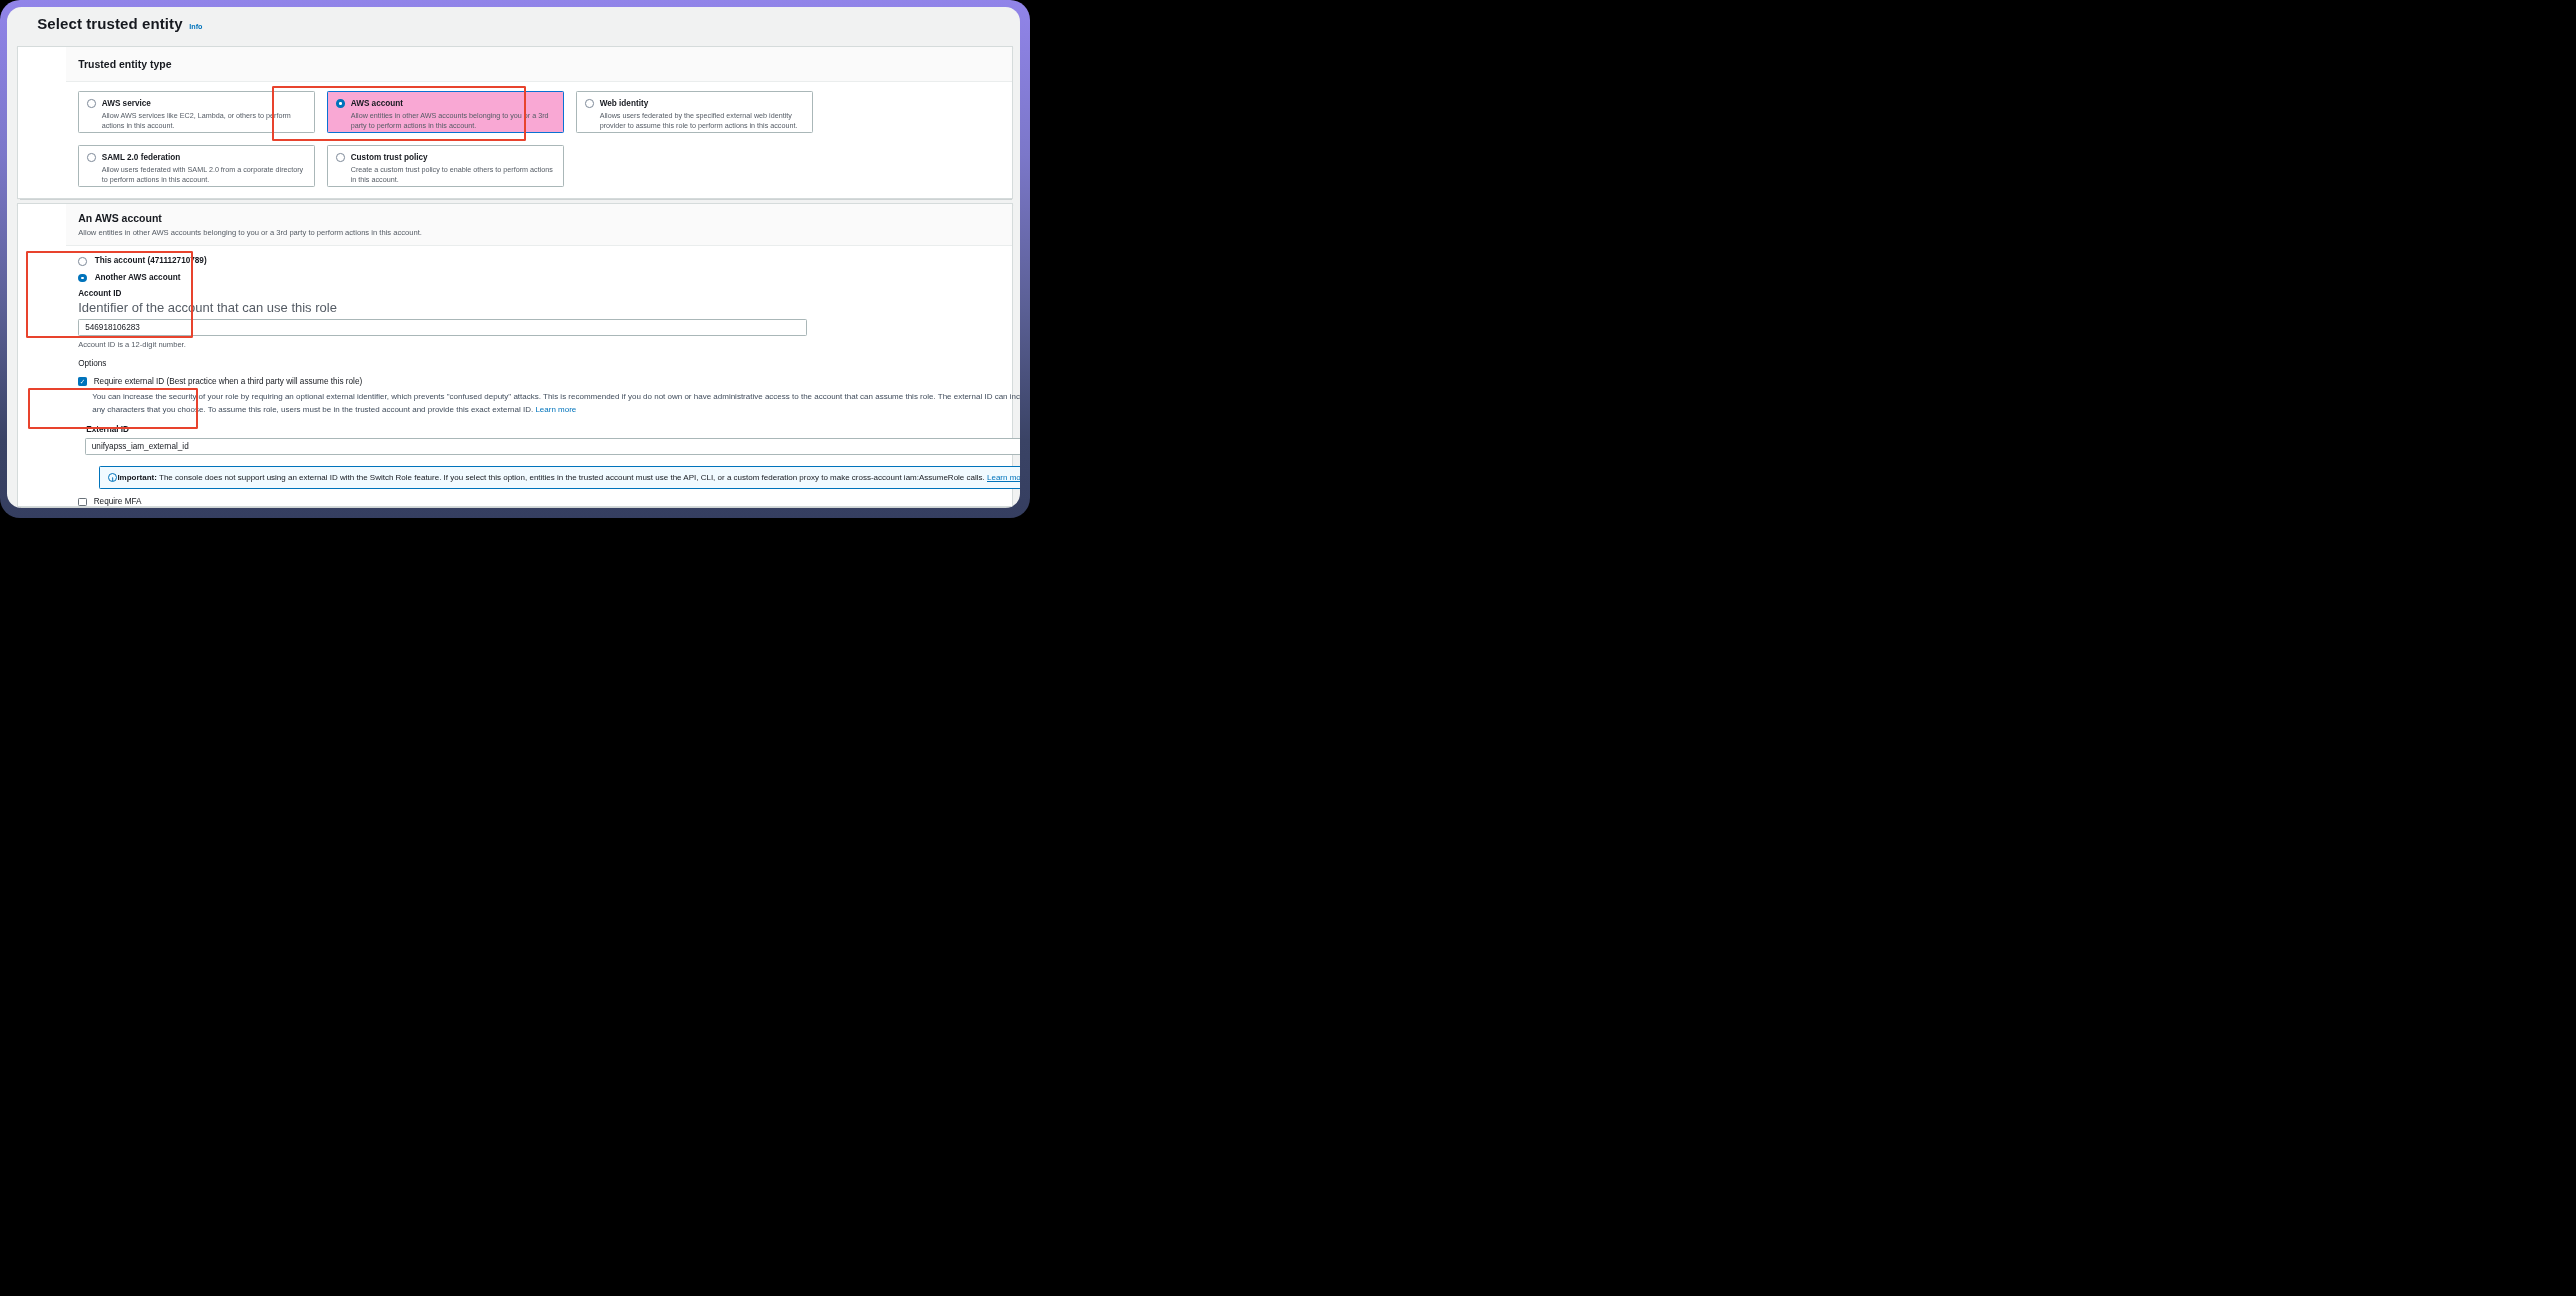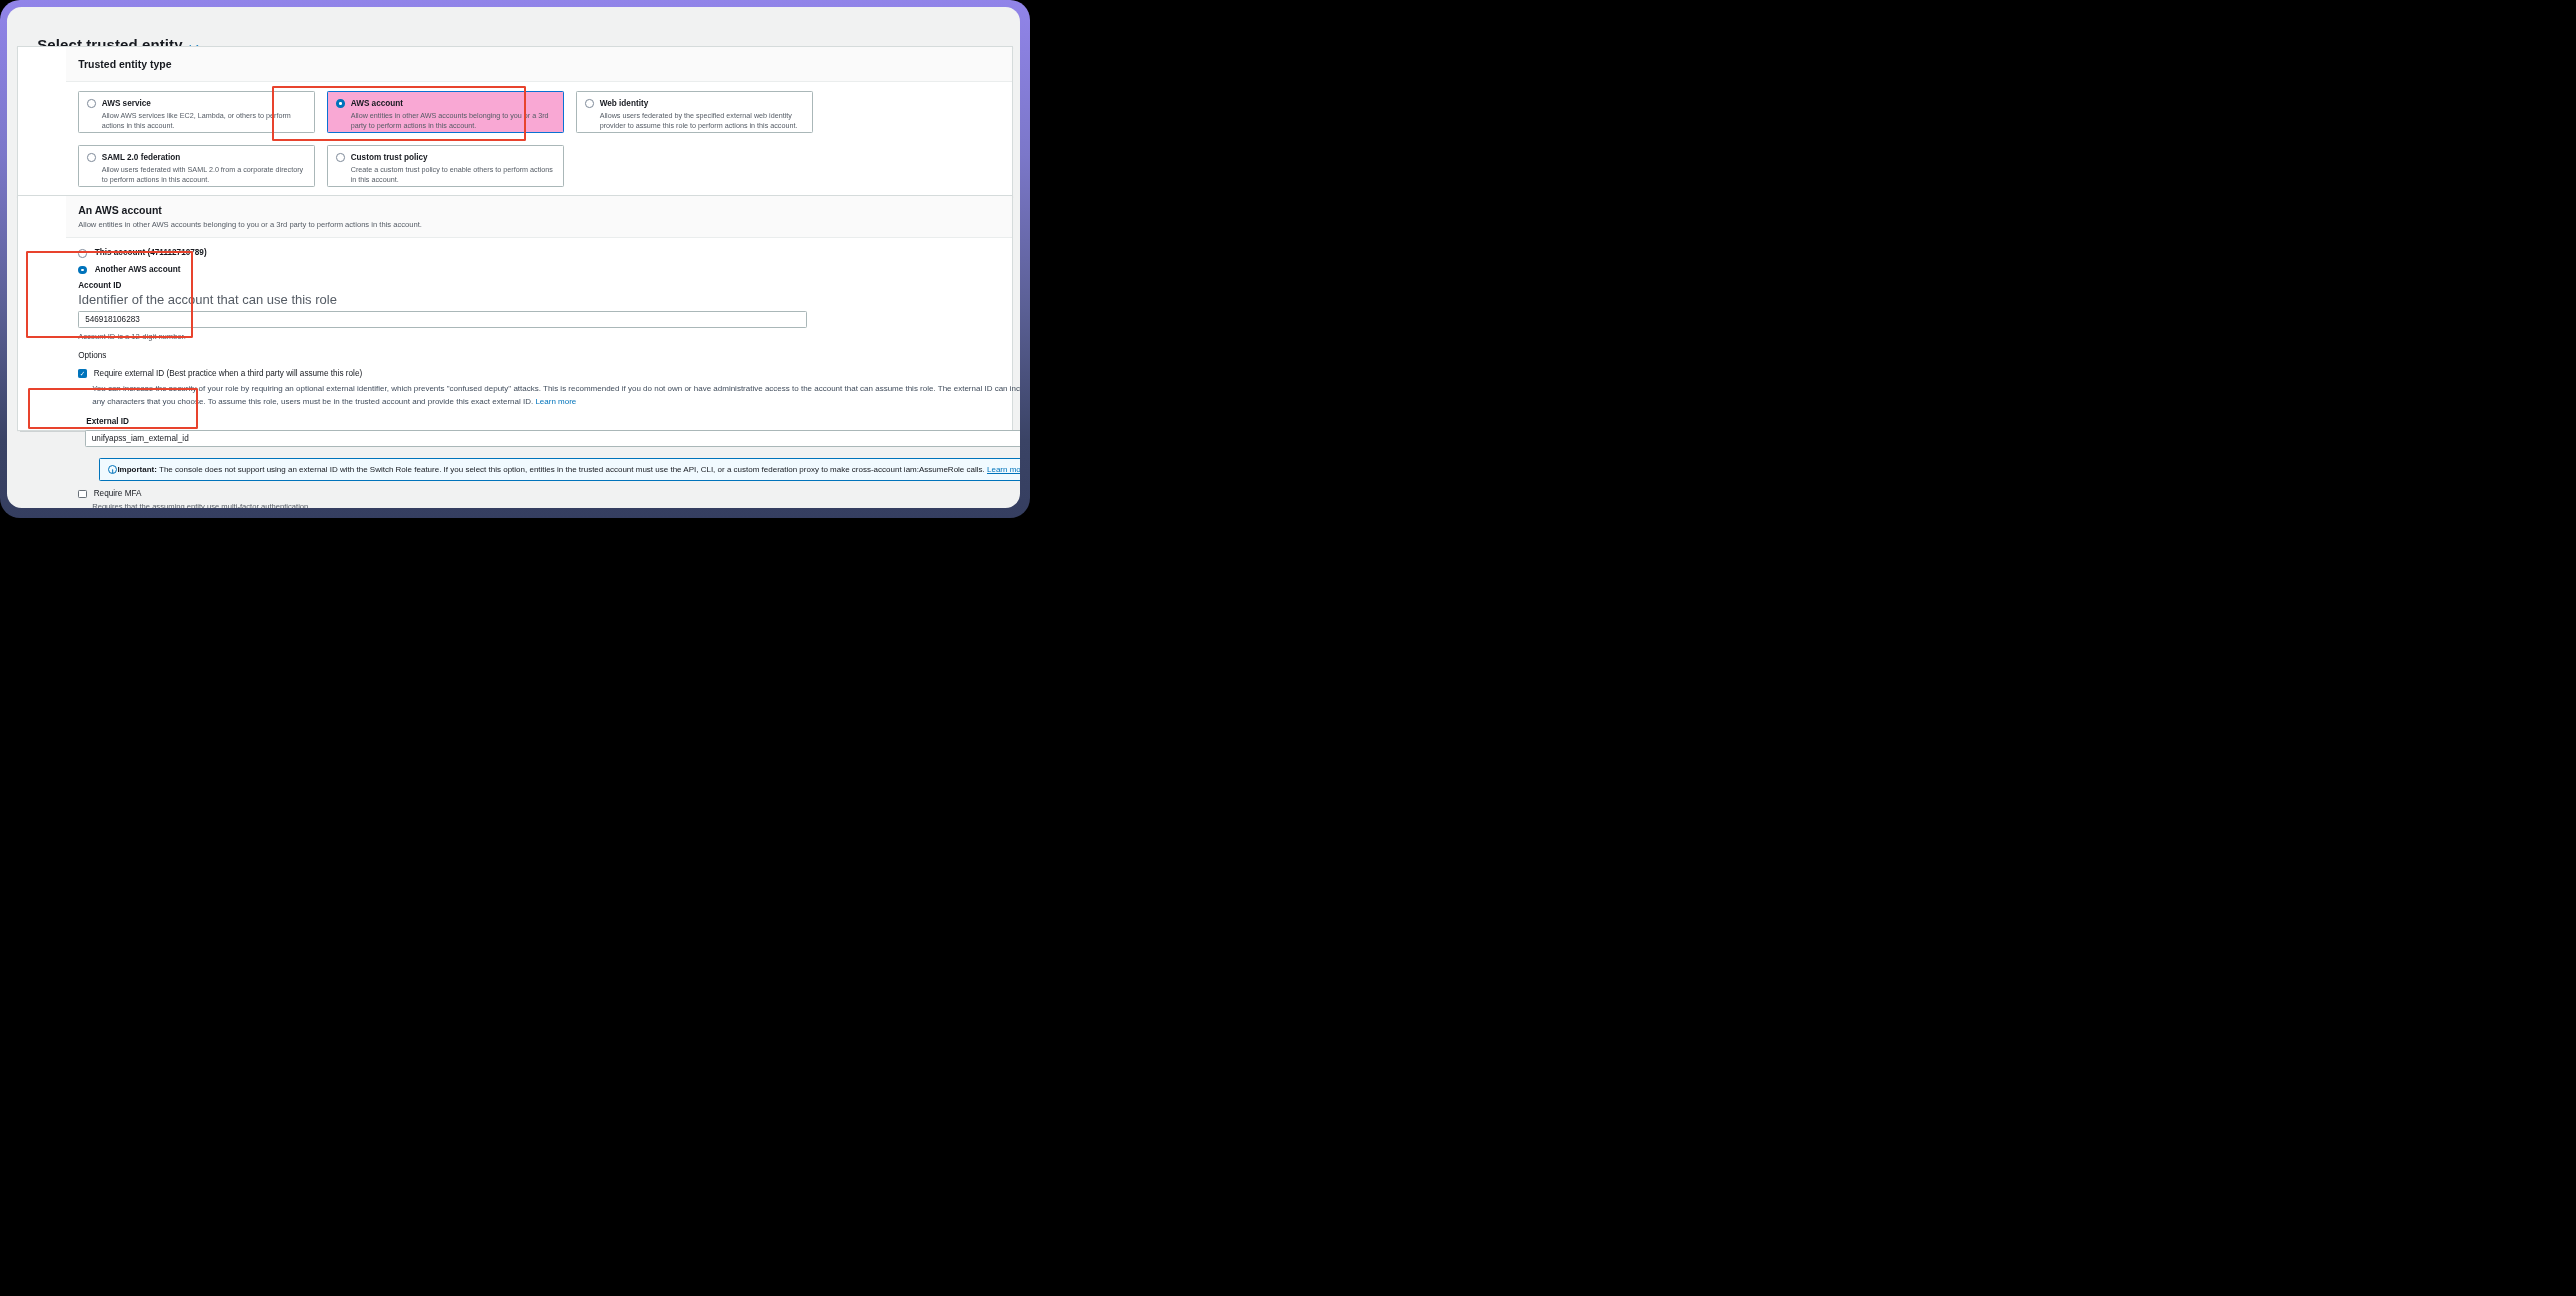--- a/index.html
+++ b/index.html
@@ -1,28 +1,28 @@
 <!DOCTYPE html>
 <html style="font-size:10.5px"><head>
 <meta charset="utf-8">
 <style>
   html,body{margin:0;padding:0;background:#000;}
   body{font-family:"Liberation Sans","DejaVu Sans",sans-serif;width:1030px;height:518px;position:relative;overflow:hidden;}
   .frame{position:absolute;inset:0;border-radius:20px;background:linear-gradient(180deg,#9184e9 0%,#7b77c9 30%,#5a5f94 60%,#3a4365 85%,#353e60 100%);}
   .panel{position:absolute;left:7.2px;top:6.6px;width:1013px;height:501px;background:#f1f2f2;border-radius:14.5px;overflow:hidden;}
-  .page-title-row{position:absolute;left:30px;top:29px;display:flex;align-items:baseline;gap:6.6px;}
+  .page-title-row{position:absolute;left:30px;top:8px;display:flex;align-items:baseline;gap:6.6px;}
   .page-title{font-size:15px;font-weight:700;color:#16191f;letter-spacing:0.1px;}
   .info-link{font-size:7.2px;font-weight:700;color:#0073bb;cursor:pointer;}
   .card{position:absolute;left:10px;width:996px;background:#fff;border:0.7px solid #d5dbdb;border-radius:0;box-sizing:border-box;box-shadow:0 0.7px 0.7px rgba(0,28,36,.15);padding-left:48px;}
   .card-header{background:#fafafa;border-bottom:0.7px solid #eaeded;padding:0 12px;display:flex;flex-direction:column;justify-content:center;}
   .card-header h2{margin:0;font-size:10.5px;font-weight:700;color:#16191f;}
   .card-header .sub{font-size:7.6px;color:#545b64;margin-top:4px;}
   #card1{top:39px;height:153px;}
   #card1 .card-header{height:34px;}
-  #card2{top:188px;height:236px;}
+  #card2{top:196px;height:304px;}
   #card2 .card-header{height:41px;align-items:flex-start;justify-content:center;}
   .tiles{display:grid;grid-template-columns:repeat(3,237px);gap:12px;margin:9.2px 0 0 12px;}
   .tile{box-sizing:border-box;height:42px;border:0.7px solid #aab7b8;border-radius:1.3px;background:#fff;padding:6px 8px 0 8px;display:flex;gap:6px;cursor:pointer;}
   .tile.selected{border:1.3px solid #0972d3;background:#f9a8d4;}
   .tile .txt{min-width:0;}
   .tile-label{font-size:8.2px;font-weight:700;color:#16191f;line-height:1.4;}
   .tile-desc{font-size:7.2px;color:#545b64;line-height:1.45;margin-top:1.3px;}
   .radio{flex:0 0 auto;width:8.5px;height:8.5px;border-radius:50%;box-sizing:border-box;background:#fff;border:0.7px solid #7d8998;margin-top:1.3px;}
   .radio.on{border:3px solid #0073bb;}
   .body2{padding:0 12px;position:relative;}

